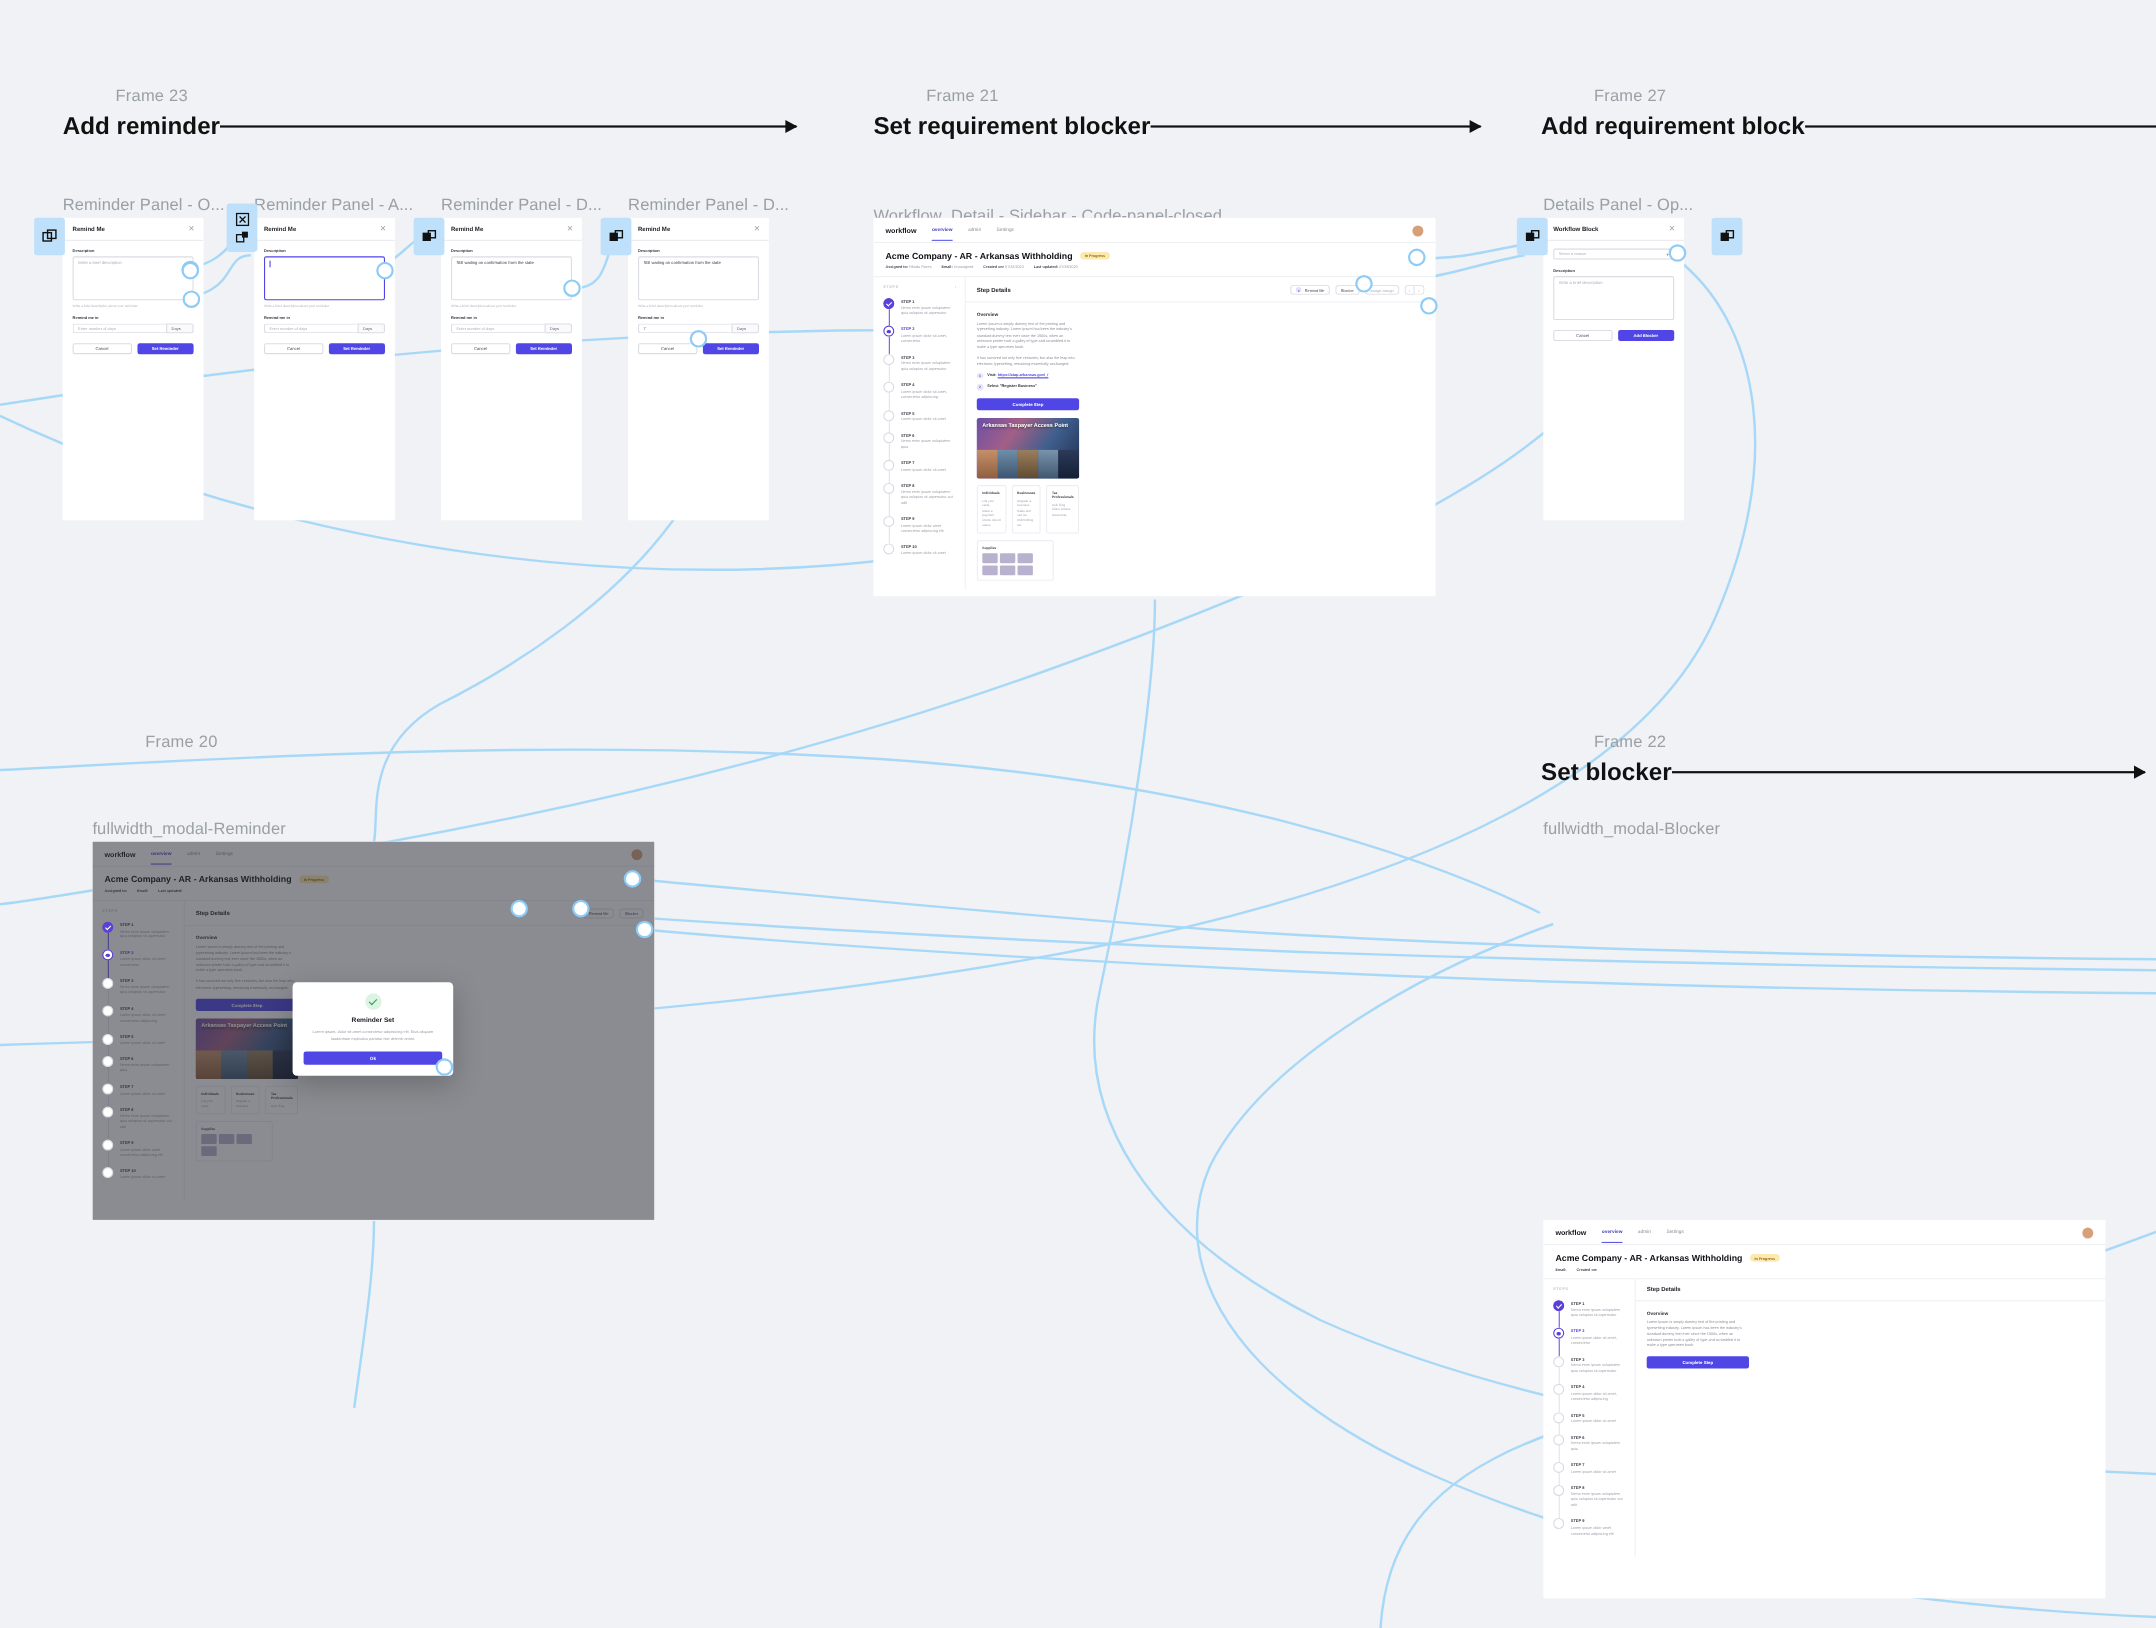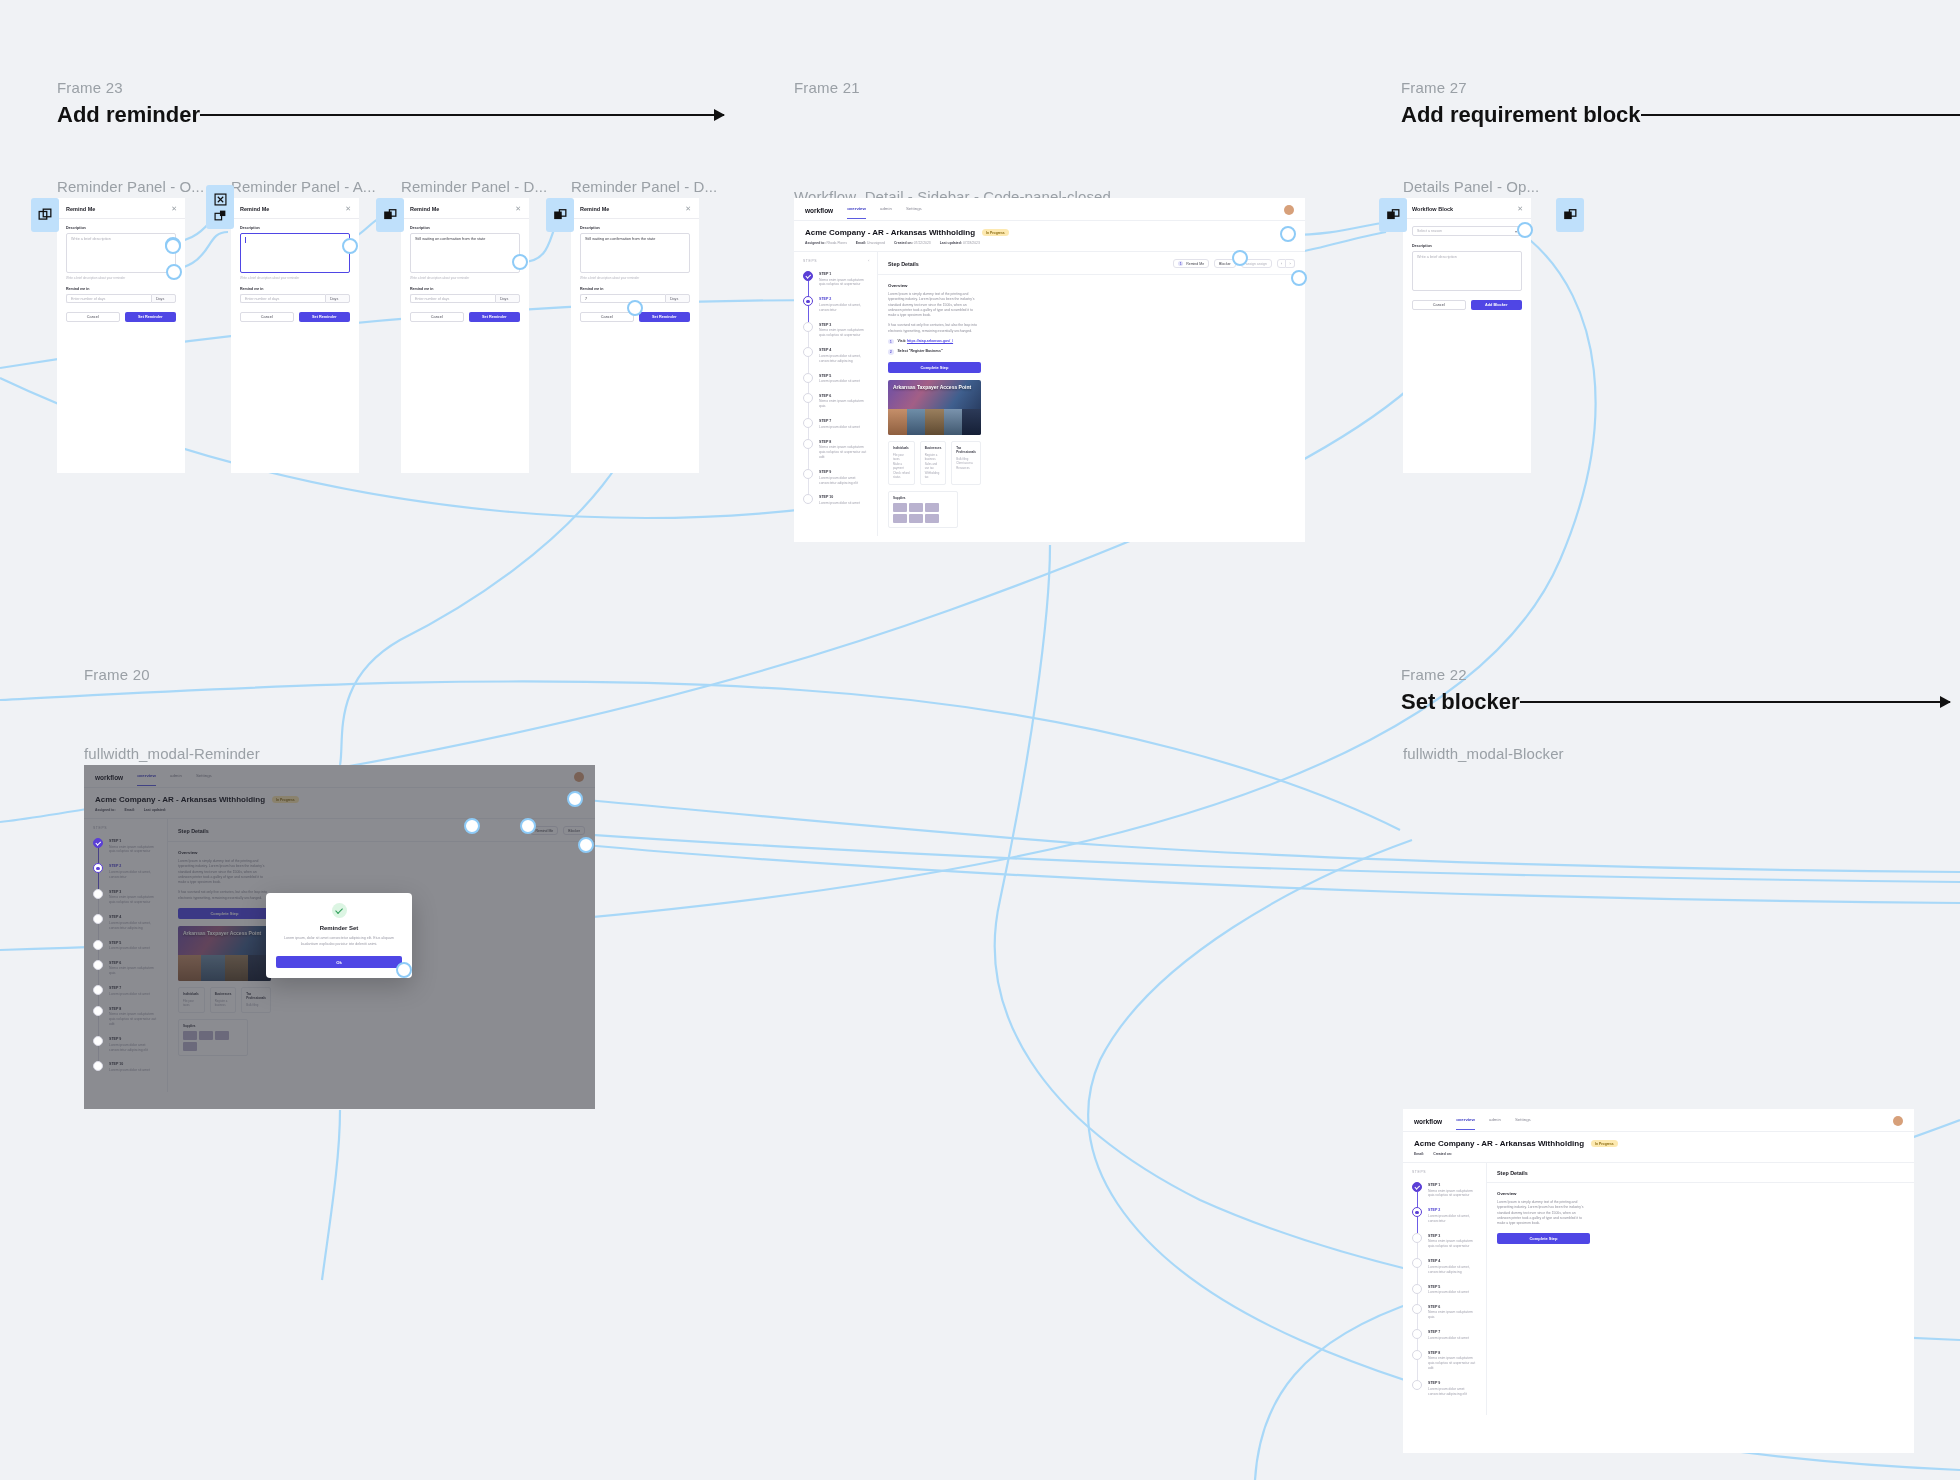--- a/index.html
+++ b/index.html
@@ -9,21 +9,21 @@
     font-family:"Liberation Sans", sans-serif;
     overflow:hidden;
     position:relative;
   }
   #canvas { position:absolute; inset:0; }
 
   
   .flow { position:absolute; }
   .flow-frame {
     font-size:15px; color:#9aa0a6; letter-spacing:.2px;
-    margin-bottom:6px; white-space:nowrap;
+    margin-bottom:6px; white-space:nowrap;margin-left:48px;
   }
   .flow-title-row { display:flex; align-items:center; }
   .flow-title {
     font-size:22px; font-weight:bold; color:#111; white-space:nowrap;
   }
   .flow-arrow { position:relative; height:2px; background:#111; }
   .flow-arrow:after {
     content:""; position:absolute; right:-1px; top:-5px;
     border-left:11px solid #111;
     border-top:6px solid transparent;
@@ -284,20 +284,24 @@
   <div class="flow" style="left:57px;top:79px">
     <div class="flow-frame">Frame 23</div>
     <div class="flow-title-row">
       <div class="flow-title">Add reminder</div>
       <div class="flow-arrow" style="width:524px"></div>
     </div>
   </div>
 
   <div class="flow" style="left:794px;top:79px">
     <div class="flow-frame">Frame 21</div>
+    <div class="flow-title-row">
+      <div class="flow-title">Set requirement blocker</div>
+      <div class="flow-arrow" style="width:300px"></div>
+    </div>
   </div>
 
   <div class="flow" style="left:1401px;top:79px">
     <div class="flow-frame">Frame 27</div>
     <div class="flow-title-row">
       <div class="flow-title">Add requirement block</div>
       <div class="flow-arrow" style="width:380px"></div>
     </div>
   </div>
 

